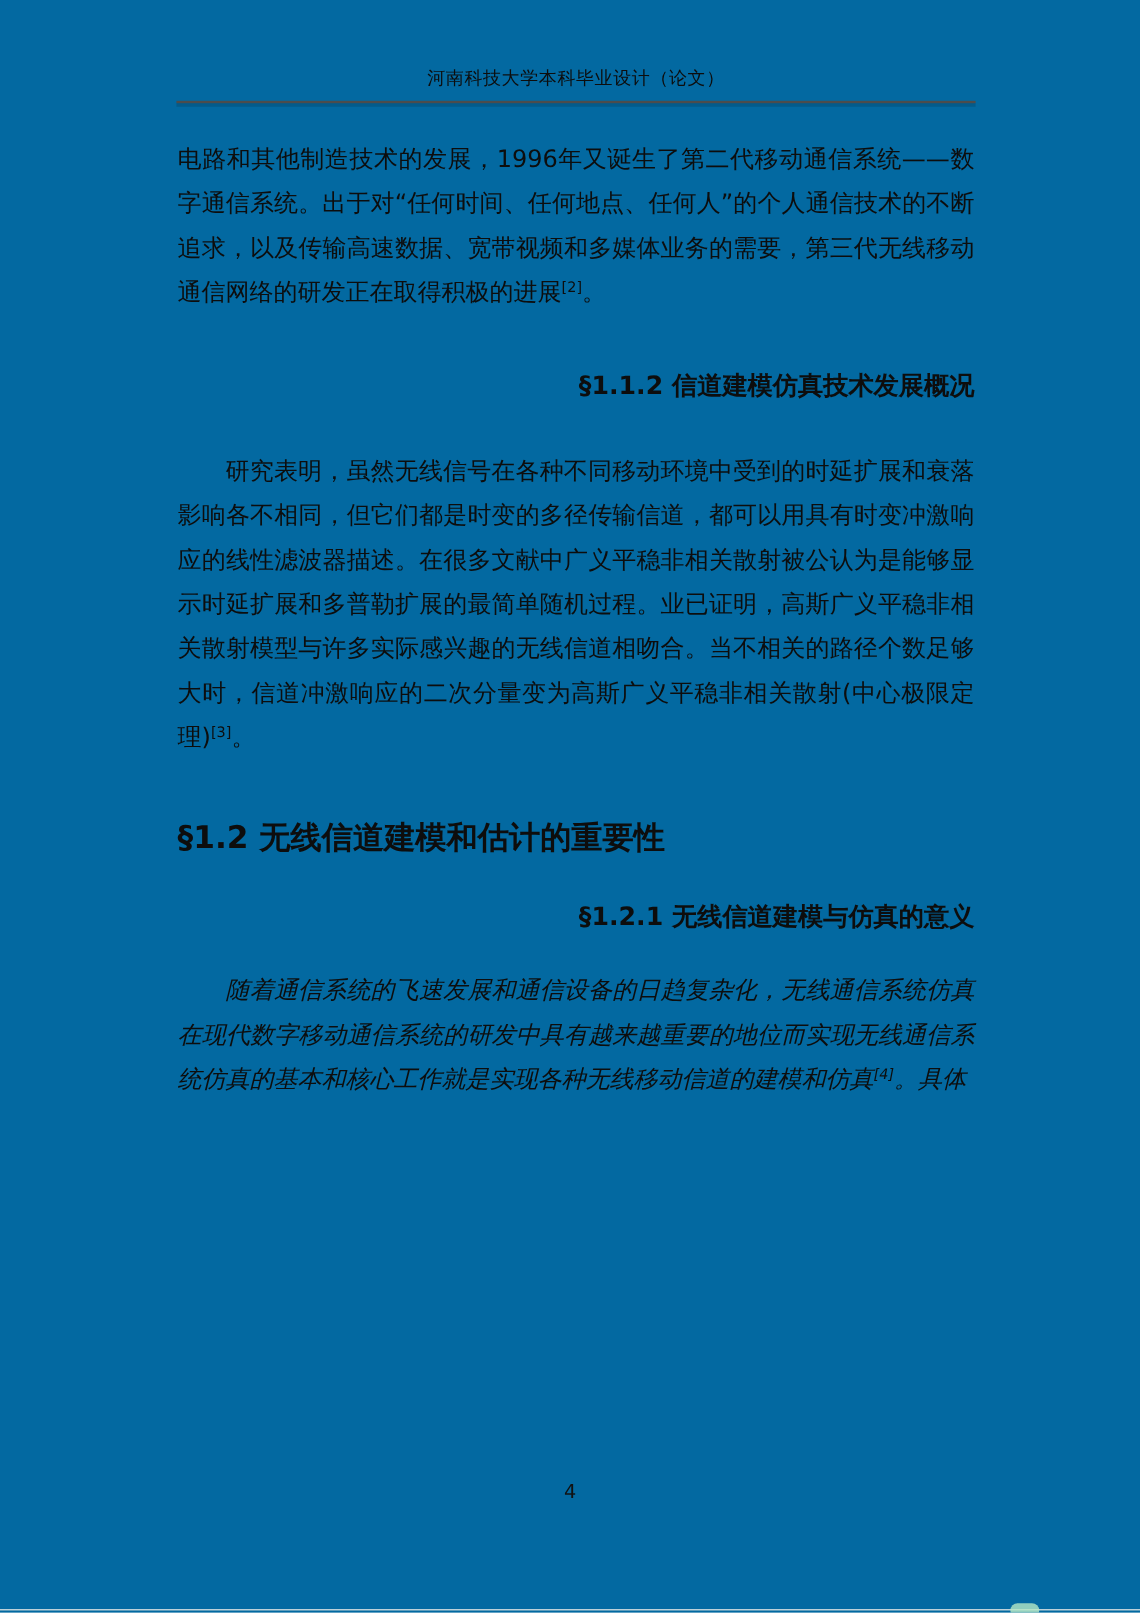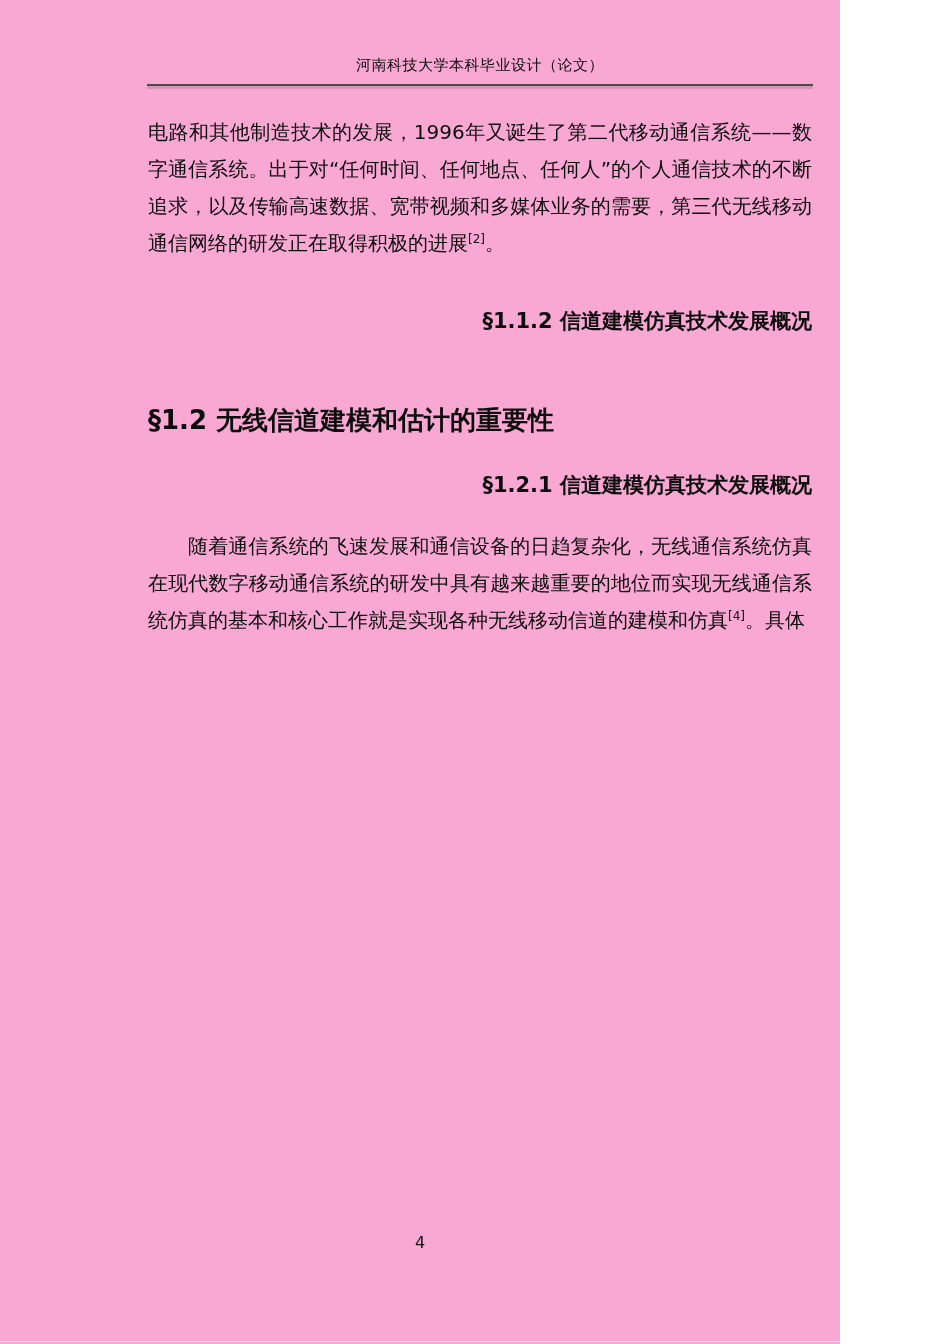--- a/index.html
+++ b/index.html
@@ -1,20 +1,20 @@
 <!DOCTYPE html>
 <html><head>
 <meta charset="utf-8">
 <style>
   html, body { margin: 0; padding: 0; background: #ffffff; }
   .page {
     position: relative;
-    width: 840px;
+    width: 950px;
     height: 1344px;
-    background: #f9a8d4;
+    background: #0369a1;
     color: #0d0d0d;
     font-family: "DejaVu Sans", "Liberation Sans", sans-serif;
     overflow: hidden;
   }
   .header {
     position: absolute;
     left: 147px;
     top: 56px;
     width: 666px;
     text-align: center;
@@ -55,24 +55,24 @@
   .h-main {
     font-size: 26px;
     line-height: 36px;
     font-weight: bold;
     margin: 0;
     text-align: left;
   }
   .para1 { margin-top: 114px; }
   .heading-112 { margin-top: 44px; }
   .para2 { margin-top: 38px; }
-  .heading-12 { margin-top: 66px; }
+  .heading-12 { margin-top: 48px; }
   .para3 { margin-top: 44px; }
   .heading-121 { margin-top: 32px; }
-  .para4 { margin-top: 28px; }
+  .para4 { margin-top: 28px; font-style: italic; }
   .footer {
     position: absolute;
     top: 1233px;
     left: 0;
     width: 100%;
     text-align: center;
     font-size: 16px;
     color: #111;
   }
   .bottom-edge {
@@ -102,25 +102,26 @@
   <div class="header">
     <span>河南科技大学本科毕业设计（论文）</span>
   </div>
 
   <div class="content">
 
     <p class="para no-indent para1"><span>电路和其他制造技术的发展，1996年又诞生了第二代移动通信系统——数字通信系统。出于对“任何时间、任何地点、任何人”的个人通信技术的不断追求，以及传输高速数据、宽带视频和多媒体业务的需要，第三代无线移动通信网络的研发正在取得积极的进展</span><sup class="ref">[2]</sup><span>。</span></p>
 
     <h3 class="h-sub heading-112">§1.1.2 信道建模仿真技术发展概况</h3>
 
+    <p class="para para2"><span>研究表明，虽然无线信号在各种不同移动环境中受到的时延扩展和衰落影响各不相同，但它们都是时变的多径传输信道，都可以用具有时变冲激响应的线性滤波器描述。在很多文献中广义平稳非相关散射被公认为是能够显示时延扩展和多普勒扩展的最简单随机过程。业已证明，高斯广义平稳非相关散射模型与许多实际感兴趣的无线信道相吻合。当不相关的路径个数足够大时，信道冲激响应的二次分量变为高斯广义平稳非相关散射(中心极限定理)</span><sup class="ref">[3]</sup><span>。</span></p>
 
     <h2 class="h-main heading-12">§1.2 无线信道建模和估计的重要性</h2>
 
 
-    <h3 class="h-sub heading-121">§1.2.1 信道建模仿真技术发展概况</h3>
+    <h3 class="h-sub heading-121">§1.2.1 无线信道建模与仿真的意义</h3>
 
     <p class="para para4"><span>随着通信系统的飞速发展和通信设备的日趋复杂化，无线通信系统仿真在现代数字移动通信系统的研发中具有越来越重要的地位而实现无线通信系统仿真的基本和核心工作就是实现各种无线移动信道的建模和仿真</span><sup class="ref">[4]</sup><span>。具体</span></p>
 
   </div>
 
   <div class="footer">
     <span>4</span>
   </div>
 
   <div class="bottom-edge"></div>

